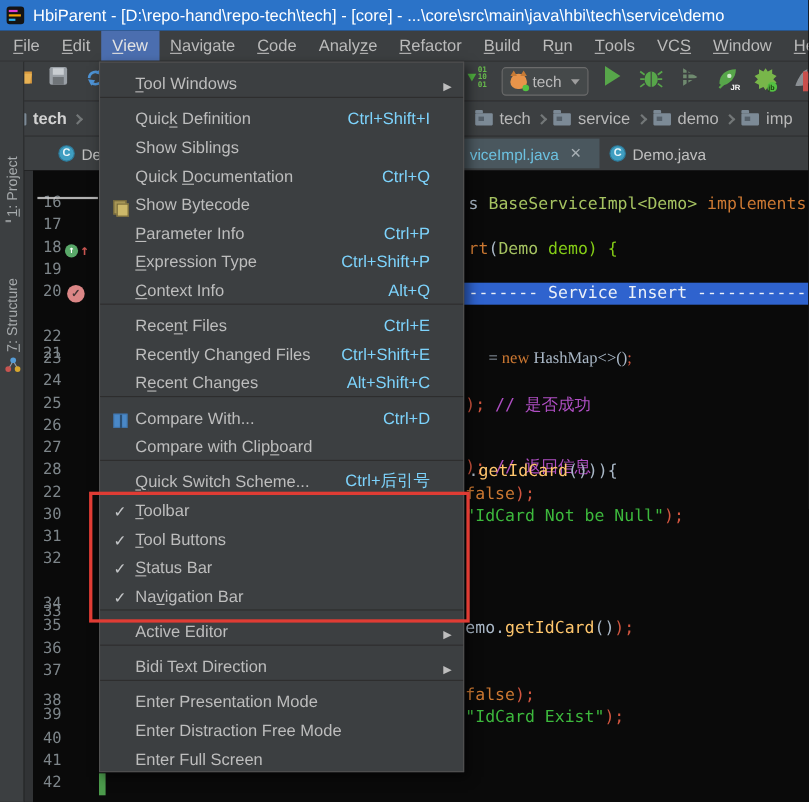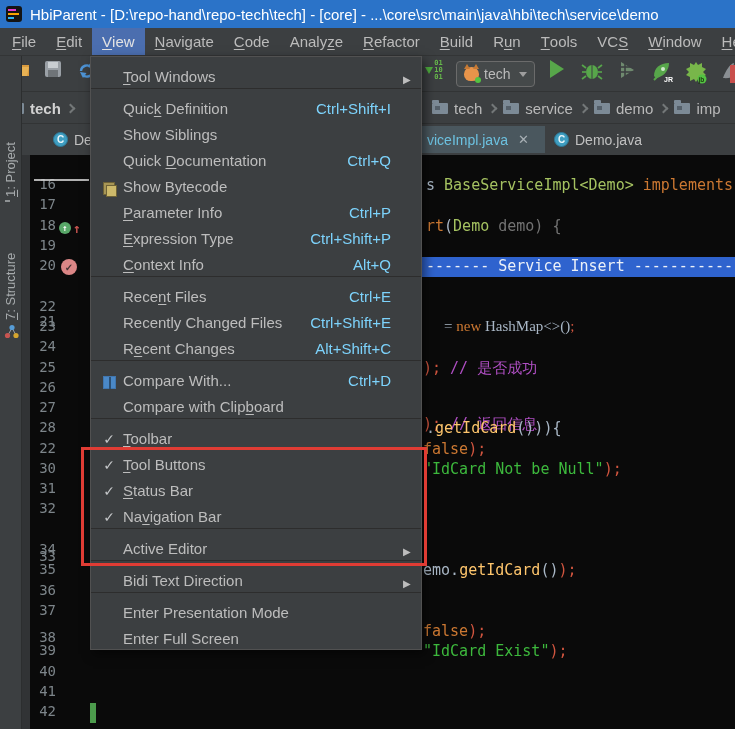--- a/index.html
+++ b/index.html
@@ -312,21 +312,21 @@
       <div class="lnum" style="top: 683px;">41</div>
       <div class="lnum" style="top: 703.28px;">42</div>
       <span class="gmark" style="left: 59px; top: 220.56px; display: flex; gap: 2px; align-items: center;">
         <span class="ovr-circle">↑</span>
         <span class="ovr-arrow">↑</span>
       </span>
       <span class="gmark pin-circle" style="left: 61px; top: 259.12px;">✓</span>
     </div>
   <div id="code">
       <div class="cline" style="top: 176px; left: 426px;"><span style="color: rgb(169, 183, 198);">s </span><span style="color: rgb(165, 194, 97);">BaseServiceImpl&lt;Demo&gt; </span><span style="color: rgb(204, 120, 50);">implements</span></div>
-      <div class="cline" style="top: 216.56px; left: 426px;"><span style="color: rgb(204, 120, 50);">rt</span><span style="color: rgb(169, 183, 198);">(</span><span style="color: rgb(165, 194, 97);">Demo </span><span style="color: #737373;">demo) {</span></div>
+      <div class="cline" style="top: 216.56px; left: 426px;"><span style="color: rgb(204, 120, 50);">rt</span><span style="color: rgb(169, 183, 198);">(</span><span style="color: rgb(165, 194, 97);">Demo </span><span style="color: #84cc16;">demo) {</span></div>
       <div class="cline" style="top: 257.12px; left: 426px;"><span style="color: rgb(236, 241, 248);">------- Service Insert --------------------</span></div>
       <div class="cline" style="top: 317.96px; left: 444px; font-family: Liberation Serif, serif;"><span style="color: rgb(169, 183, 198);">= </span><span style="color: rgb(204, 120, 50);">new </span><span style="color: rgb(169, 183, 198);">HashMap&lt;&gt;()</span><span style="color: rgb(209, 85, 63);">;</span></div>
       <div class="cline" style="top: 358.52px; left: 423px;"><span style="color: rgb(209, 85, 63);">);</span><span style="color: rgb(169, 183, 198);"> </span><span style="color: rgb(176, 79, 196);">// 是否成功</span></div>
       <div class="cline" style="top: 381px; left: 423px; margin-top: 34px;"><span style="color: rgb(209, 85, 63);">);</span><span style="color: rgb(169, 183, 198);"> </span><span style="color: rgb(176, 79, 196);">// 返回信息</span></div>
       <div class="cline" style="top: 419.36px; left: 426px;"><span style="color: rgb(169, 183, 198);">.</span><span style="color: rgb(255, 198, 109);">getIdCard</span><span style="color: rgb(169, 183, 198);">())){</span></div>
       <div class="cline" style="top: 439.64px; left: 423px;"><span style="color: rgb(204, 120, 50);">false</span><span style="color: rgb(209, 85, 63);">);</span></div>
       <div class="cline" style="top: 459.92px; left: 423px;"><span style="color: rgb(61, 185, 61);">"IdCard Not be Null"</span><span style="color: rgb(209, 85, 63);">);</span></div>
       <div class="cline" style="top: 561.32px; left: 423px;"><span style="color: rgb(169, 183, 198);">emo.</span><span style="color: rgb(255, 198, 109);">getIdCard</span><span style="color: rgb(169, 183, 198);">()</span><span style="color: rgb(209, 85, 63);">);</span></div>
       <div class="cline" style="top: 622.16px; left: 423px;"><span style="color: rgb(204, 120, 50);">false</span><span style="color: rgb(209, 85, 63);">);</span></div>
       <div class="cline" style="top: 642.44px; left: 423px;"><span style="color: rgb(61, 185, 61);">"IdCard Exist"</span><span style="color: rgb(209, 85, 63);">);</span></div>
@@ -413,20 +413,26 @@
         <span class="marrow"></span>
       </div>
       <div class="mrow">
         <span class="micon"></span>
         <span class="mlabel">Compare with Clip<u>b</u>oard</span>
         <span class="mshort"></span>
         <span class="marrow"></span>
       </div>
       <div class="msep"></div>
       <div class="mrow">
+        <span class="micon"></span>
+        <span class="mlabel"><u>Q</u>uick Switch Scheme...</span>
+        <span class="mshort">Ctrl+后引号</span>
+        <span class="marrow"></span>
+      </div>
+      <div class="mrow">
         <span class="micon">✓</span>
         <span class="mlabel"><u>T</u>oolbar</span>
         <span class="mshort"></span>
         <span class="marrow"></span>
       </div>
       <div class="mrow">
         <span class="micon">✓</span>
         <span class="mlabel"><u>T</u>ool Buttons</span>
         <span class="mshort"></span>
         <span class="marrow"></span>
@@ -459,20 +465,26 @@
       </div>
       <div class="msep"></div>
       <div class="mrow">
         <span class="micon"></span>
         <span class="mlabel">Enter Presentation Mode</span>
         <span class="mshort"></span>
         <span class="marrow"></span>
       </div>
       <div class="mrow">
         <span class="micon"></span>
+        <span class="mlabel">Enter Distraction Free Mode</span>
+        <span class="mshort"></span>
+        <span class="marrow"></span>
+      </div>
+      <div class="mrow">
+        <span class="micon"></span>
         <span class="mlabel">Enter Full Screen</span>
         <span class="mshort"></span>
         <span class="marrow"></span>
       </div>
     </div>
 
   <div id="redbox"></div>
 
 </div>
 

